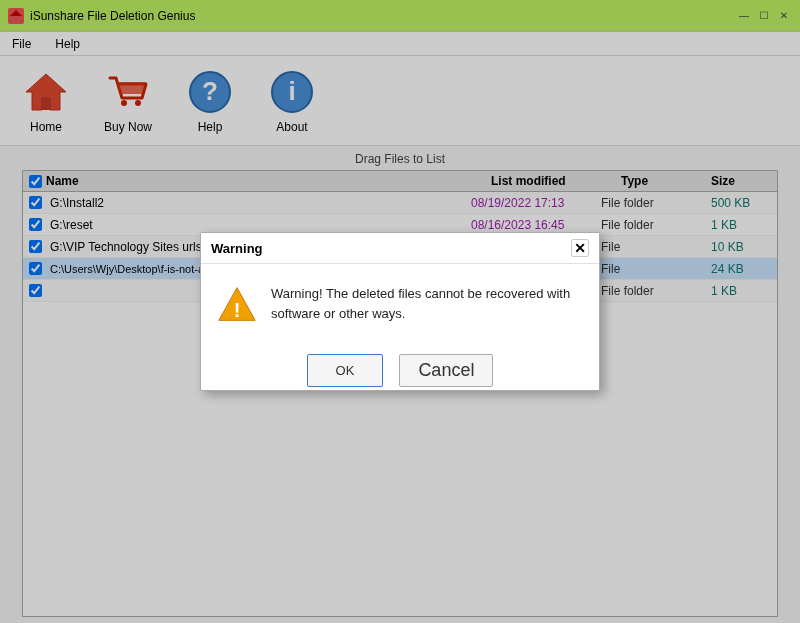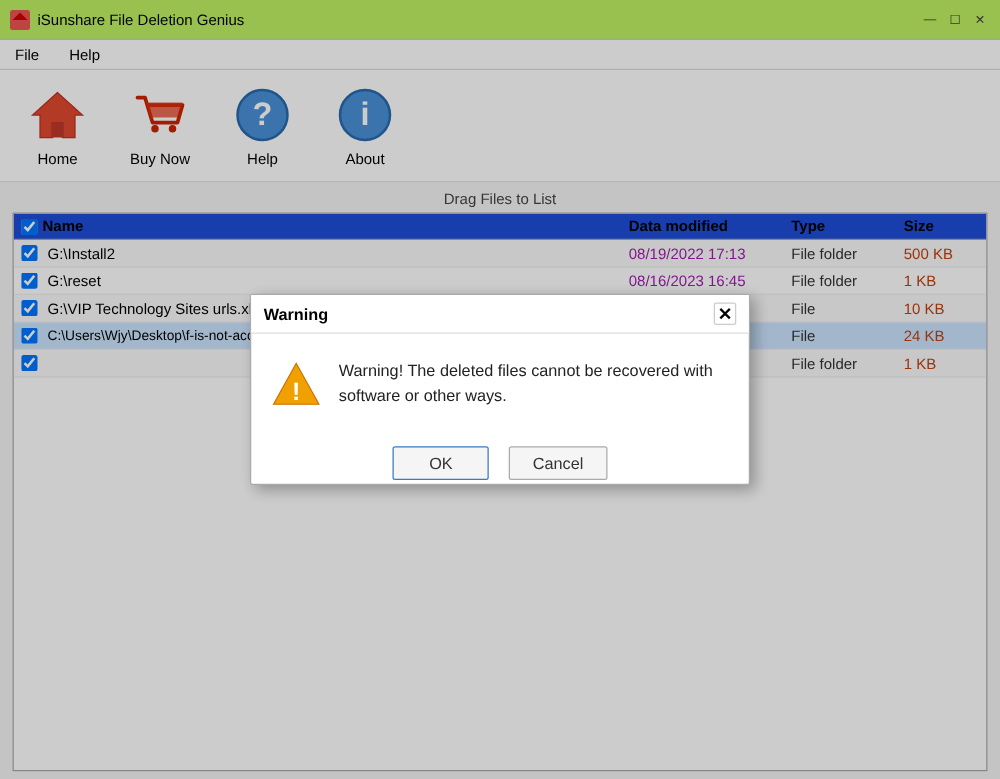--- a/index.html
+++ b/index.html
@@ -51,21 +51,21 @@
       cursor: pointer;
       padding: 4px;
       gap: 4px;
     }
     .toolbar-icon { width: 48px; height: 48px; display: flex; align-items: center; justify-content: center; }
     .toolbar-label { font-size: 12px; }
 
     
     .main-area {
       background: #f5f5f5;
-      padding: 6px 10px;
+      padding: 6px 22px;
       display: flex;
       flex-direction: column;
       height: calc(623px - 32px - 24px - 90px);
     }
 
     .drag-hint {
       text-align: center;
       font-size: 12px;
       color: #444;
       margin-bottom: 4px;
@@ -73,41 +73,41 @@
 
     
     .file-list-container {
       background: #fff;
       border: 1px solid #aaa;
       flex: 1;
       overflow: hidden;
     }
     .file-list-header {
       display: flex;
-      background: #1d4ed8;
+      background: #e5e5e5;
       border-bottom: 1px solid #aaa;
       padding: 3px 6px;
     }
     .file-list-header .col-name { flex: 1; font-weight: 600; }
     .file-list-header .col-date { width: 130px; font-weight: 600; }
     .file-list-header .col-type { width: 90px; font-weight: 600; }
     .file-list-header .col-size { width: 60px; font-weight: 600; }
 
     .file-row {
       display: flex;
       align-items: center;
       padding: 2px 6px;
       border-bottom: 1px solid #f0f0f0;
       min-height: 22px;
     }
     .file-row:nth-child(even) { background: #fafafa; }
     .file-row .col-name { flex: 1; display: flex; align-items: center; gap: 4px; white-space: nowrap; overflow: hidden; }
     .file-row .col-date { width: 130px; color: #a21caf; }
     .file-row .col-type { width: 90px; color: #333; }
-    .file-row .col-size { width: 60px; color: #c2410c; }
+    .file-row .col-size { width: 60px; color: #0f766e; margin-left: 20px; }
 
     .checkbox-cell { margin-right: 4px; }
 
     
     .overlay {
       position: fixed;
       top: 0; left: 0; right: 0; bottom: 0;
       background: rgba(0,0,0,0.2);
       display: flex;
       align-items: center;
@@ -166,21 +166,21 @@
       cursor: pointer;
       font-size: 13px;
       border-radius: 2px;
     }
     .btn-cancel {
       padding: 5px 18px;
       border: 1px solid #aaa;
       background: #f5f5f5;
       color: #333;
       cursor: pointer;
-      font-size: 13px;
+      font-size: 18px;
       border-radius: 2px;
     }
 
     
     .file-row.selected { background: #cce5ff; }
   </style>
 </head>
 <body>
 
 <div class="title-bar">
@@ -254,21 +254,21 @@
 
 <div class="main-area">
   <div class="drag-hint">Drag Files to List</div>
   <div class="file-list-container">
 
     <div class="file-list-header">
       <div class="col-name" style="display:flex;align-items:center;gap:4px;">
         <input type="checkbox" checked="" style="">
         <span>Name</span>
       </div>
-      <div class="col-date">Data modified</div>
+      <div class="col-date">List modified</div>
       <div class="col-type">Type</div>
       <div class="col-size">Size</div>
     </div>
 
     <div class="file-row">
       <div class="col-name">
           <input type="checkbox" checked="" class="checkbox-cell" style="">
           <span>G:\Install2</span>
         </div>
       <div class="col-date">08/19/2022 17:13</div>

